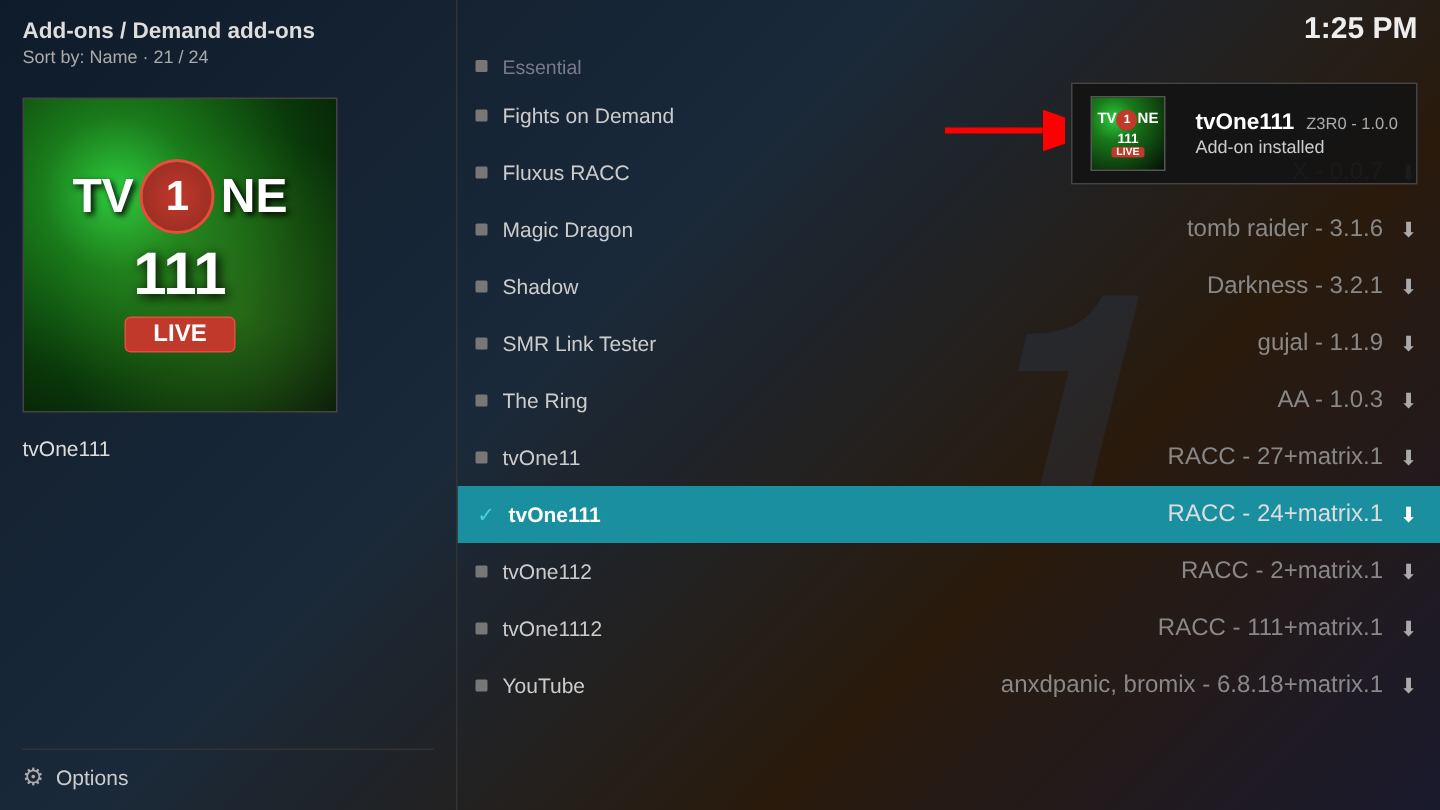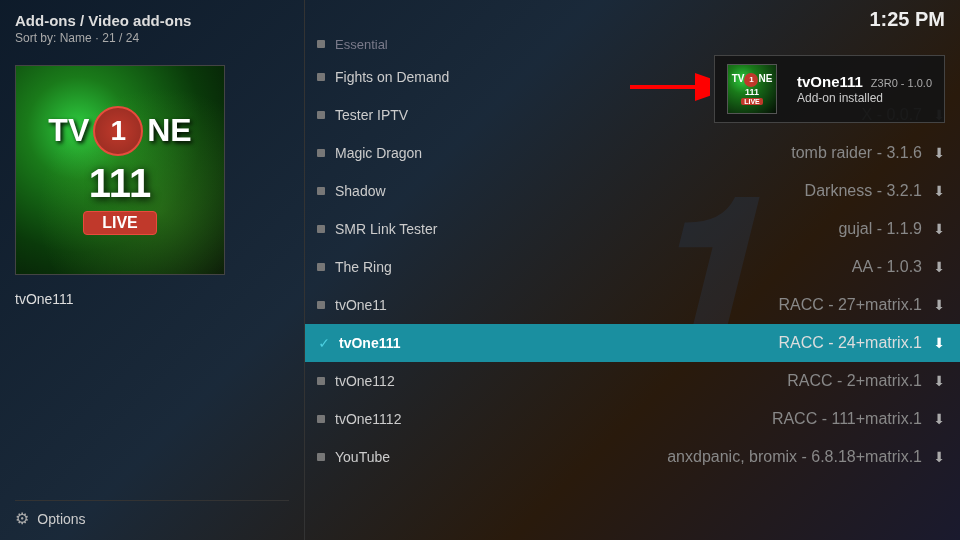--- a/index.html
+++ b/index.html
@@ -376,21 +376,21 @@
 </head>
 <body>
 
 <div class="bg-overlay"></div>
 <div class="bg-watermark">𝟏</div>
 
 <div class="main-container">
 
   <div class="left-panel">
     <div class="breadcrumb-area">
-      <div class="breadcrumb">Add-ons / Video add-ons</div>
+      <div class="breadcrumb">Add-ons / Demand add-ons</div>
       <div class="sort-info">Sort by: Name  ·  21 / 24</div>
     </div>
 
     <div class="addon-thumbnail">
 
       <div style="position:absolute;inset:0;background:radial-gradient(ellipse at 30% 30%, #2ecc40 0%, #1a7a1a 25%, #0a3a0a 60%, #050e05 100%);"></div>
       <div style="position:absolute;inset:0;background:radial-gradient(ellipse at 70% 70%, rgba(100,200,50,0.3) 0%, transparent 60%);"></div>
       <div class="addon-thumbnail-inner" style="position:relative;z-index:2;">
         <div class="tvone-logo">
           <div class="tvone-text-row">
@@ -427,21 +427,21 @@
 
       <div class="list-item">
         <span class="bullet"></span>
         <span class="item-name">Fights on Demand</span>
         <span class="item-meta"></span>
         <span class="download-icon"></span>
       </div>
 
       <div class="list-item">
         <span class="bullet"></span>
-        <span class="item-name">Tester IPTV</span>
+        <span class="item-name">Fluxus RACC</span>
         <span class="item-meta">X - 0.0.7</span>
         <span class="download-icon">⬇</span>
       </div>
 
       <div class="list-item">
         <span class="bullet"></span>
         <span class="item-name">Magic Dragon</span>
         <span class="item-meta">tomb raider - 3.1.6</span>
         <span class="download-icon">⬇</span>
       </div>

